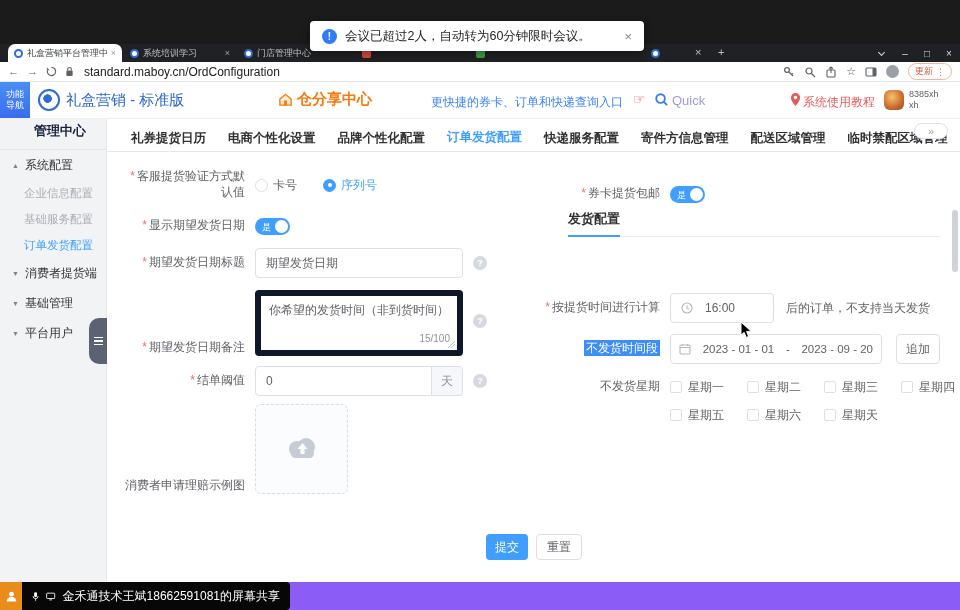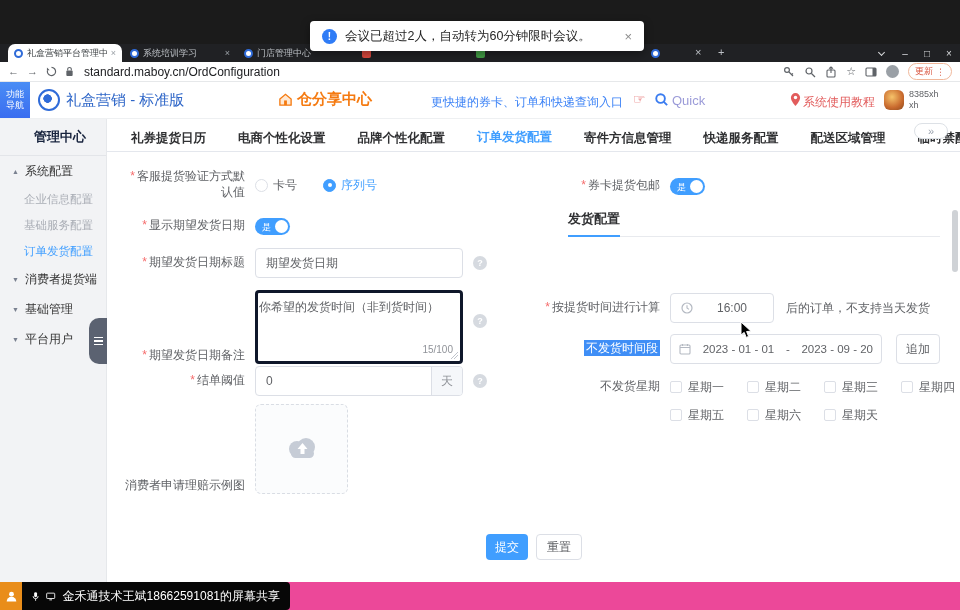--- a/index.html
+++ b/index.html
@@ -55,32 +55,32 @@
   .quicktext{position:absolute;left:672px;top:11px;color:#9b9bd8;font-size:13px}
   .pinwrap{position:absolute;left:789px;top:10px}
   .tutorial{position:absolute;left:803px;top:12px;color:#e25c5c;font-size:12px}
   .havatar{position:absolute;left:884px;top:8px;width:20px;height:20px;border-radius:6px;
     background:radial-gradient(circle at 40% 35%,#f6c36a,#c96a2e 60%,#8a4a1e)}
   .uname{position:absolute;left:909px;top:7px;font-size:9px;color:#606266;line-height:1.25}
 
   
   .workarea{flex:1;display:flex;min-height:0}
   .sidebar{position:relative;width:107px;background:#f2f3f5;border-right:1px solid #e6e8eb;flex:none}
-  .sb-title{margin:10px 0 0 34px;font-size:13px;font-weight:bold;color:#17233d}
+  .sb-title{margin:4px 0 0 34px;font-size:13px;font-weight:bold;color:#17233d}
   .sb-div{height:1px;background:#e3e5e9;margin-top:9px}
   .sb-group{display:flex;align-items:center;gap:6px;padding-left:12px;height:30px;font-size:12px;color:#333;cursor:pointer}
   .sb-tri{font-size:7px;color:#7a8190}
   .sb-sub{padding-left:24px;height:26px;display:flex;align-items:center;font-size:11.5px;color:#a9adb5;cursor:pointer}
   .sb-sub.active{color:#409eff}
   .sb-flap{position:absolute;left:89px;top:200px;width:18px;height:46px;background:#5b6271;border-radius:10px 0 0 10px;
     display:flex;align-items:center;justify-content:center}
   .burger{width:9px;height:8px;background:repeating-linear-gradient(180deg,#fff 0 1px,transparent 1px 3.5px)}
 
   .main{position:relative;flex:1;background:#fff;min-width:0}
-  .tabbar{position:relative;height:34px;border-bottom:1px solid #e4e7ed;display:flex;align-items:center;gap:32px;padding:8px 46px 0 24px}
+  .tabbar{position:relative;height:34px;border-bottom:1px solid #e4e7ed;display:flex;align-items:center;gap:22px;padding:8px 46px 0 24px}
   .mtab{font-size:12.5px;font-weight:600;color:#303133;height:34px;display:flex;align-items:center;white-space:nowrap;cursor:pointer}
   .mtab.active{color:#409eff;border-bottom:2px solid #409eff}
   .more-pill{position:absolute;right:12px;top:5px;width:34px;height:16px;border:1px solid #dde1e6;border-radius:9px;
     display:flex;align-items:center;justify-content:center;color:#9aa2ae;font-size:11px;background:#fff}
 
   .form-area{position:absolute;top:34px;left:0;right:0;bottom:0;background:#fff}
   .row{position:absolute;display:flex;align-items:center}
   .row.topalign{align-items:flex-end}
   .lbl{width:126px;text-align:right;font-size:12px;color:#606266;flex:none;line-height:1.3}
   .row.rt .lbl{width:170px}
@@ -91,22 +91,22 @@
   .radio.sel::after{content:"";position:absolute;left:3.5px;top:3.5px;width:4px;height:4px;border-radius:50%;background:#fff}
   .ropt{display:flex;align-items:center;gap:5px;font-size:12px;color:#606266}
   .ropt .sel-label{color:#409eff}
   .switch{width:35px;height:17px;border-radius:9px;background:#409eff;position:relative;flex:none;cursor:pointer}
   .sw-txt{position:absolute;left:7px;top:3px;color:#fff;font-size:9px}
   .switch::after{content:"";position:absolute;right:2px;top:2px;width:13px;height:13px;border-radius:50%;background:#fff}
   .tinput{height:30px;border:1px solid #dcdfe6;border-radius:4px;background:#fff;display:flex;align-items:center;
     padding:0 10px;font-size:12px;color:#606266}
   .help{width:14px;height:14px;border-radius:50%;background:#d6dae0;color:#fff;font-size:9px;font-weight:bold;
     display:flex;align-items:center;justify-content:center;margin-left:10px;flex:none}
-  .txtwrap{position:relative;width:208px;height:74px;border:3px solid #0f172a;border-radius:4px;background:#fff;
-    padding:6px 1px;font-size:12px;color:#606266;line-height:1.4}
+  .txtwrap{position:relative;width:208px;height:66px;border:6px solid #0f172a;border-radius:4px;background:#fff;
+    padding:6px 8px;font-size:12px;color:#606266;line-height:1.4}
   .counter{position:absolute;right:7px;bottom:4px;color:#909399;font-size:10px}
   .resize{position:absolute;right:2px;bottom:2px;width:7px;height:7px;
     background:linear-gradient(135deg,transparent 0 45%,#c0c4cc 45% 52%,transparent 52% 68%,#c0c4cc 68% 75%,transparent 75%)}
   .suffix{height:28px;border-left:1px solid #dcdfe6;background:#f5f7fa;display:flex;align-items:center;
     padding:0 9px;color:#909399;margin-left:auto;margin-right:-10px;border-radius:0 3px 3px 0}
   .upload{width:93px;height:90px;border:1px dashed #d9dde4;border-radius:6px;background:#fbfcfd;
     display:flex;align-items:center;justify-content:center;cursor:pointer}
   .citem{display:flex;align-items:center;gap:6px;width:65px;font-size:12px;color:#606266;margin-right:12px}
   .cbox{width:12px;height:12px;border:1px solid #dcdfe6;border-radius:2px;background:#fff;flex:none}
   .hl{background:#3f8ef6;color:#fff;padding:1px 2px}
@@ -116,21 +116,21 @@
   .btn.primary{background:#409eff;color:#fff;width:42px}
   .btn.plain{background:#fff;border:1px solid #dcdfe6;color:#606266;width:46px;margin-left:8px}
   .append-btn{width:44px;height:30px;border:1px solid #dcdfe6;border-radius:4px;background:#fff;color:#606266;
     display:flex;align-items:center;justify-content:center;font-size:12px;margin-left:14px;cursor:pointer}
   .dateinput{width:212px;justify-content:space-between;padding:0 8px}
   .dtx{font-size:11.5px;color:#606266;white-space:nowrap}
 
   .vthumb{position:absolute;right:2px;top:92px;width:6px;height:62px;background:#cfd2d6;border-radius:3px;z-index:20}
 
   
-  .bottombar{position:absolute;left:0;bottom:0;width:960px;height:28px;background:#ec4899}
+  .bottombar{position:absolute;left:0;bottom:0;width:960px;height:28px;background:#8b5cf6}
   .sharebadge{position:absolute;left:0;top:0;width:22px;height:28px;background:#e98d1a;display:flex;align-items:center;justify-content:center}
   .sharepill{position:absolute;left:22px;top:0;height:28px;width:268px;background:#070707;border-radius:0 4px 4px 0;
     display:flex;align-items:center;gap:7px;padding:0 10px;color:#fff;font-size:12px;white-space:nowrap}
 
   .cursor{position:absolute;left:740px;top:321px;z-index:70}
 </style>
 </head>
 <body>
 
 <div class="screen">
@@ -279,22 +279,22 @@
             <span class="burger"></span>
           </div>
       </div>
 
       <div class="main">
         <div class="tabbar">
           <div class="mtab">礼券提货日历</div>
           <div class="mtab">电商个性化设置</div>
           <div class="mtab">品牌个性化配置</div>
           <div class="mtab active">订单发货配置</div>
+          <div class="mtab">快递服务配置</div>
           <div class="mtab">寄件方信息管理</div>
-          <div class="mtab">快递服务配置</div>
           <div class="mtab">配送区域管理</div>
           <div class="mtab">临时禁配区域管理</div>
 
           <div class="more-pill">»</div>
         </div>
 
         <div class="form-area">
 
           <div class="row" style="left:12px;top:22px;height:22px">
             <div class="lbl"><span class="req">*</span><span>客服提货验证方式默认值</span></div>
@@ -357,38 +357,38 @@
                 <svg width="38" height="30" viewBox="0 0 38 30">
                   <circle cx="14" cy="15" r="8" fill="#c6ccd6"></circle>
                     <circle cx="23" cy="13" r="9" fill="#c6ccd6"></circle>
                     <rect x="8" y="15" width="23" height="9" rx="4.5" fill="#c6ccd6"></rect>
                   <polygon points="19.5,9 24.5,15 21.5,15 21.5,20 17.5,20 17.5,15 14.5,15" fill="#fff"></polygon>
                 </svg>
               </div>
             </div>
           </div>
 
-          <div class="row rt" style="left:383px;top:24px;height:20px">
+          <div class="row rt" style="left:383px;top:32px;height:20px">
             <div class="lbl"><span class="req">*</span><span>券卡提货包邮</span></div>
             <div class="ctrl">
               <span class="switch">
                   <span class="sw-txt">是</span>
                 </span>
             </div>
           </div>
 
           <div class="section">
             <span class="stitle">发货配置</span>
           </div>
 
 
           <div class="row rt" style="left:383px;top:141px;height:30px">
             <div class="lbl"><span class="req">*</span><span>按提货时间进行计算</span></div>
             <div class="ctrl">
-              <div class="tinput" style="width:104px;gap:24px">
+              <div class="tinput" style="width:104px;gap:12px">
                 <svg width="12" height="12" viewBox="0 0 12 12">
                     <circle cx="6" cy="6" r="5" fill="none" stroke="#b4b9c2" stroke-width="1.2"></circle>
                     <path d="M6 3.2V6l2 1.4" fill="none" stroke="#b4b9c2" stroke-width="1.1"></path>
                   </svg>
                 <span>16:00</span>
               </div>
               <span style="margin-left:12px;font-size:12px;color:#606266;white-space:nowrap">后的订单，不支持当天发货</span>
             </div>
           </div>
 

